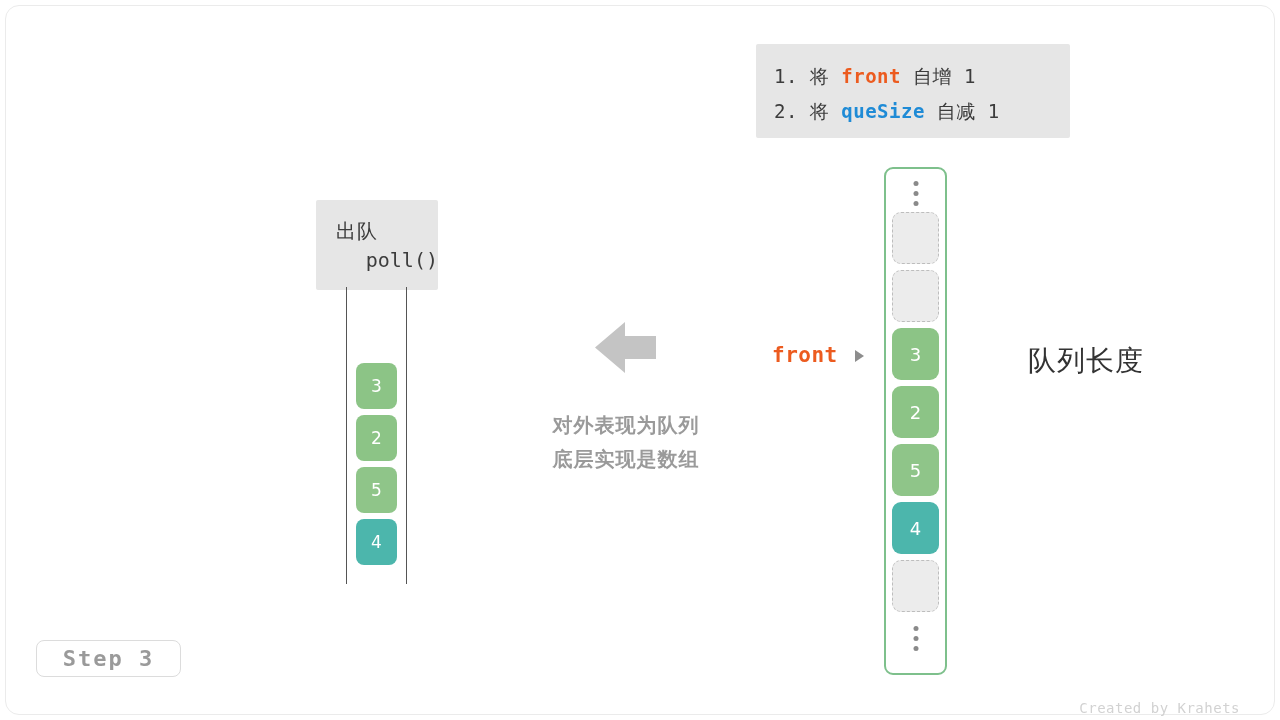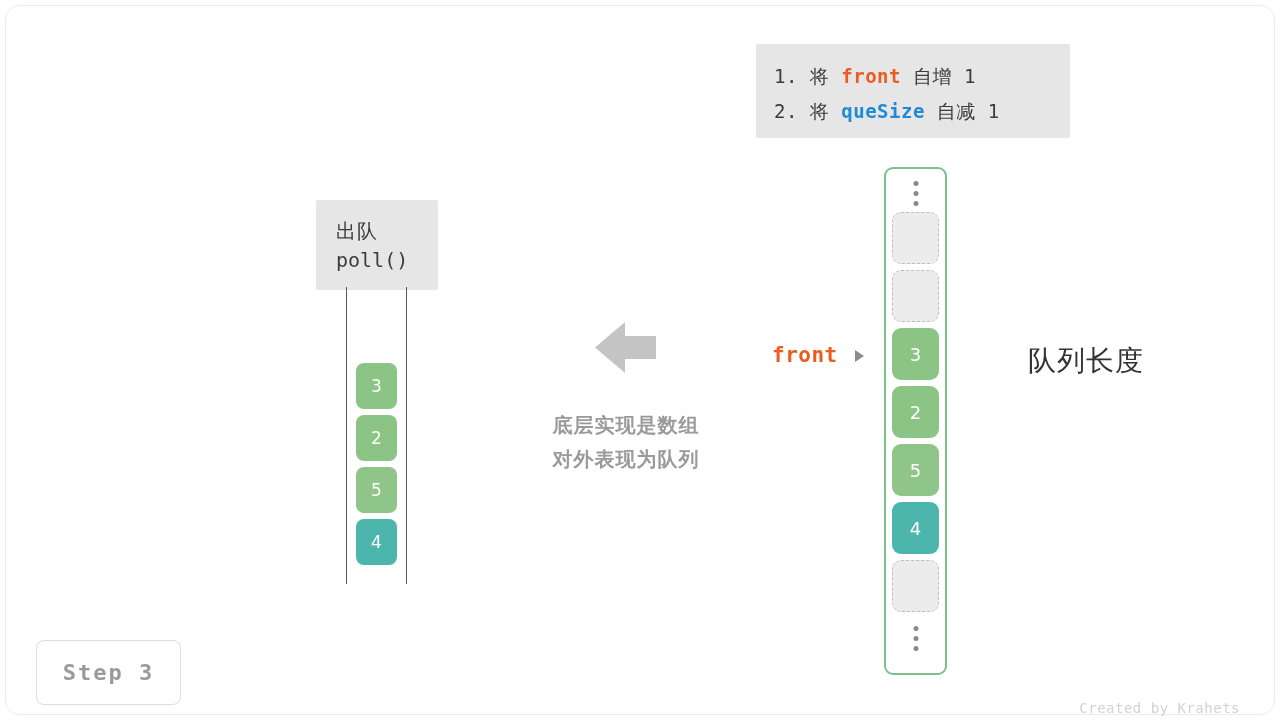--- a/index.html
+++ b/index.html
@@ -54,21 +54,21 @@
   
   #poll-box {
     left: 316px; top: 164px;
     width: 122px; height: 90px;
     padding: 17px 0 0 20px;
     font-size: 20px;
     line-height: 29px;
     margin-top: 36px;
   }
   #poll-box .l1 { font-family: "DejaVu Sans", sans-serif; letter-spacing: 1px; }
-  #poll-box .l2 { font-family: "DejaVu Sans Mono", monospace; }
+  #poll-box .l2 { font-family: "DejaVu Sans Mono", monospace; text-align: right; }
 
   
   #queue-view {
     position: absolute;
     left: 346px; top: 287px;
     width: 62px; height: 297px;
   }
   #queue-view .rail {
     position: absolute;
     top: 0; width: 0;
@@ -187,21 +187,21 @@
   #size-note .code {
     font-family: "DejaVu Sans Mono", monospace;
     color: #3c3c3c;
   }
   #size-note .code .kw-size { color: #1f8bd6; font-weight: bold; }
 
   
   #step-badge {
     position: absolute;
     left: 36px; top: 640px;
-    width: 145px; height: 65px;
+    width: 145px; height: 37px;
     border: 1px solid #dcdcdc;
     border-radius: 8px;
     display: flex;
     align-items: center;
     justify-content: center;
     font-family: "DejaVu Sans Mono", monospace;
     font-size: 22px;
     font-weight: bold;
     color: #9a9a9a;
     letter-spacing: 2px;
@@ -266,22 +266,22 @@
       </div>
   </div>
 
   <div id="big-arrow">
     <svg width="61" height="51" viewBox="0 0 61 51">
       <polygon points="0,25.5 30,0 30,14 61,14 61,37 30,37 30,51" fill="#c4c4c4"></polygon>
     </svg>
   </div>
 
   <div id="centre-caption">
+    <div>对外表现为队列</div>
     <div>底层实现是数组</div>
-    <div>对外表现为队列</div>
   </div>
 
   <div id="front-label">front</div>
   <div id="front-caret"></div>
 
   <div id="array-view">
     <div class="vdots" id="dots-top" style="top: 12px;">
       <i></i>
         <i></i>
         <i></i>

